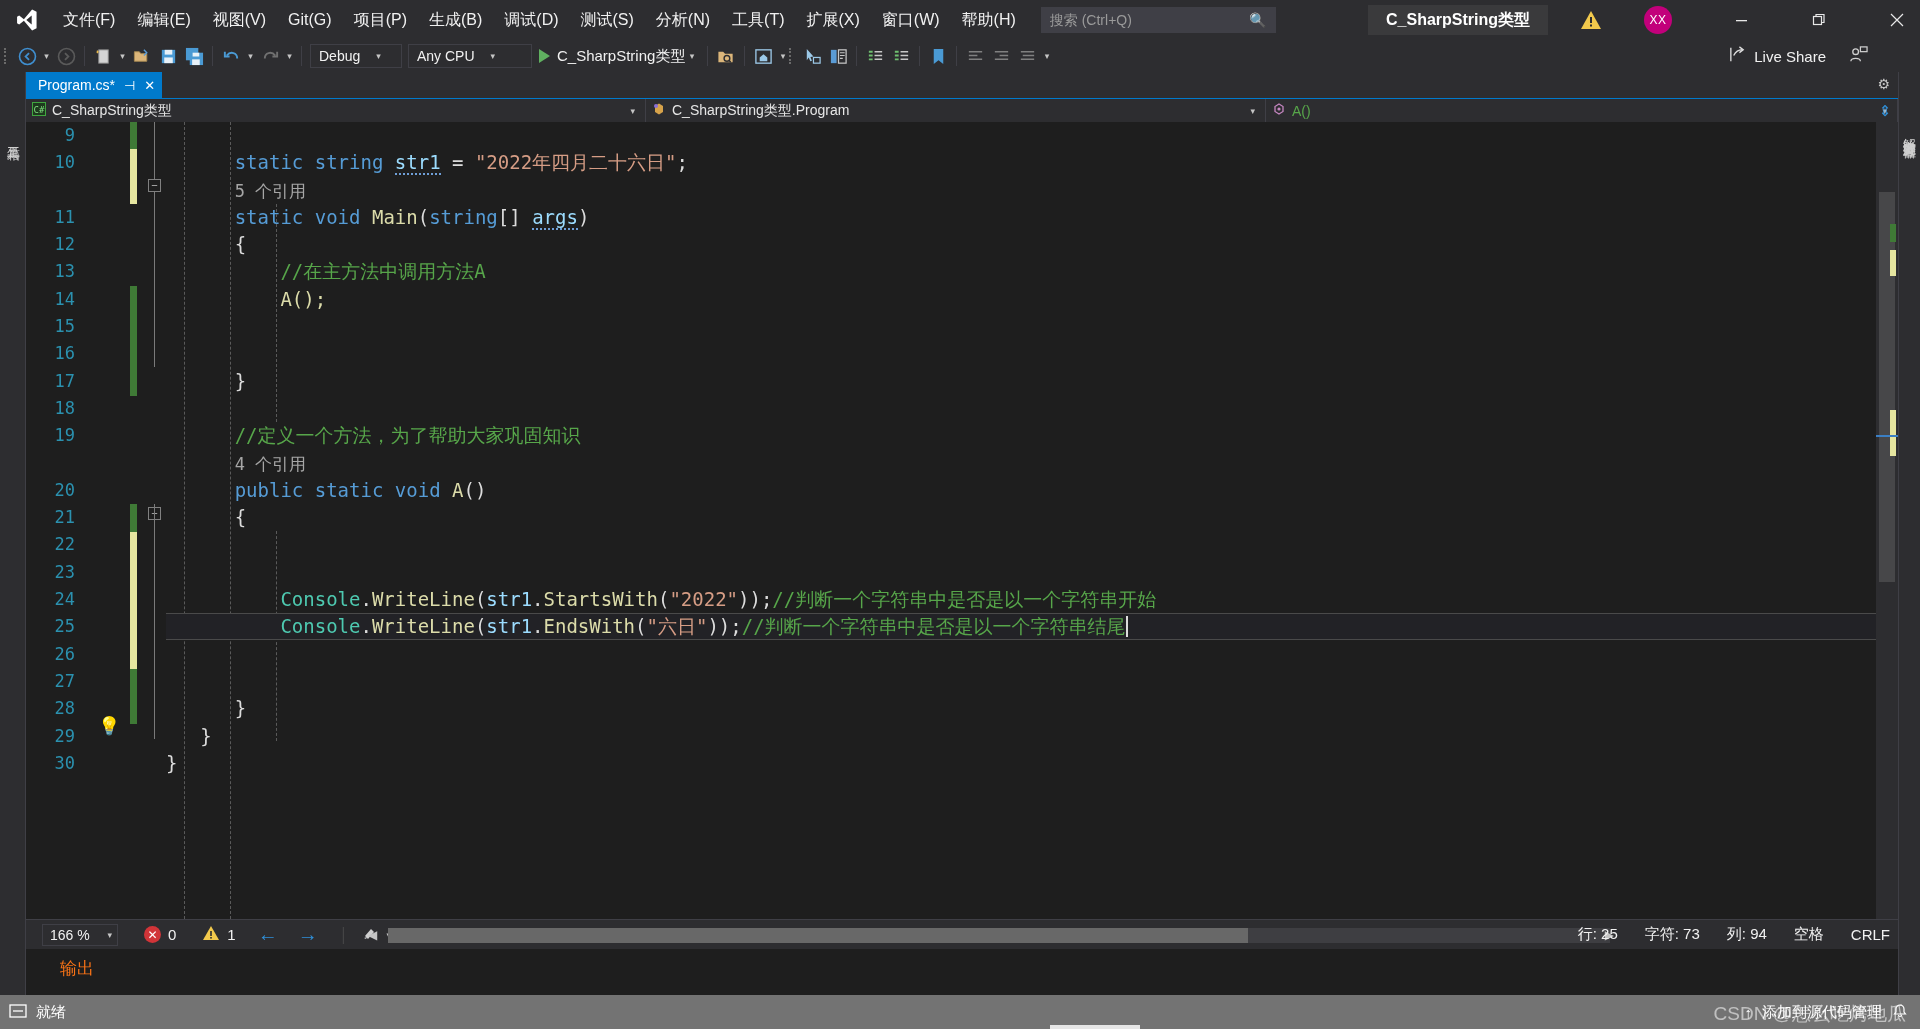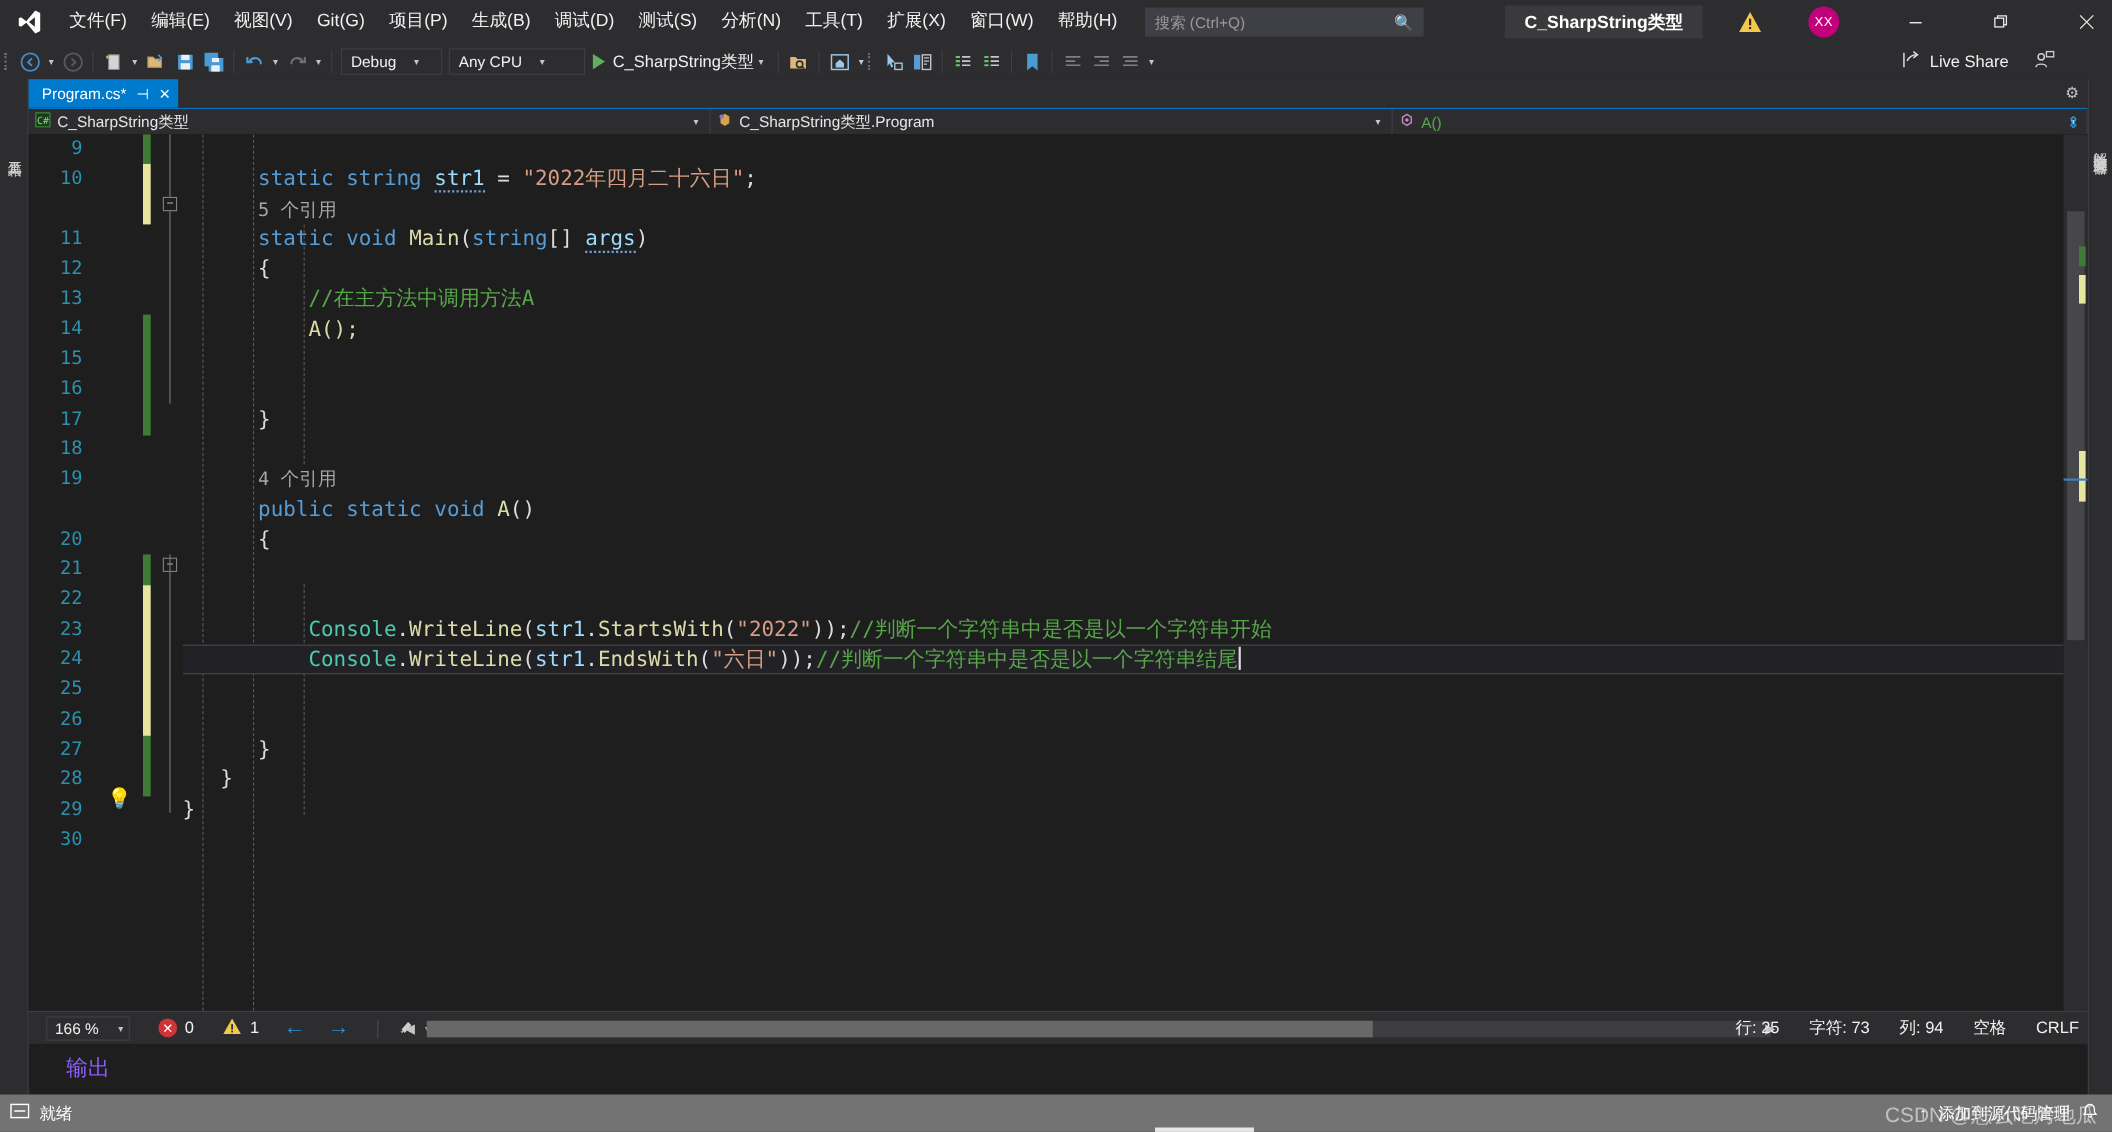--- a/index.html
+++ b/index.html
@@ -18,21 +18,21 @@
     flex:0 0 40px; position:relative;
   }
   .vs-logo { width:52px; height:40px; display:flex; align-items:center; justify-content:center; }
   .vs-logo svg { width:26px; height:26px; }
   .menu { display:flex; align-items:center; height:40px; }
   .menu-item {
     padding:0 11px; height:40px; line-height:40px; font-size:16px; color:#f1f1f1;
     white-space:nowrap; cursor:default;
   }
   .search-box {
-    margin-left:14px; width:253px; height:26px; background:#3f3f46; border:1px solid #3f3f46;
+    margin-left:14px; width:235px; height:26px; background:#3f3f46; border:1px solid #3f3f46;
     display:flex; align-items:center; padding:0 8px; position:relative;
   }
   .search-box input {
     background:transparent; border:0; outline:0; color:#cccccc; font-size:14px;
     font-family:"Liberation Sans", sans-serif; width:100%;
   }
   .search-box input::placeholder { color:#9a9a9a; }
   .search-ico { font-size:14px; color:#cfcfcf; margin-left:4px; }
   .title-center {
     position:absolute; left:1368px; top:5px; height:30px; padding:0 18px;
@@ -173,21 +173,21 @@
   .circ-x {
     width:17px;height:17px;border-radius:50%;background:#d13438;color:#fff;font-size:12px;
     display:flex;align-items:center;justify-content:center;
   }
   .navarrow { color:#2f8fd8; font-size:20px; margin-left:22px; }
   .hscroll-track { position:absolute; left:362px; right:288px; height:15px; background:#3e3e42; top:8px; }
   .hscroll-thumb { position:absolute; left:0; top:0; height:15px; width:860px; background:#686868; }
   .pos-grp { position:absolute; right:8px; display:flex; align-items:center; gap:27px; font-size:15px; }
 
   
-  .output-pane { height:46px; flex:0 0 46px; background:#1e1e1e; padding:8px 0 0 34px; font-size:20px; color:#8b5cf6; }
+  .output-pane { height:46px; flex:0 0 46px; background:#1e1e1e; padding:8px 0 0 34px; font-size:17px; color:#f97316; }
 
   
   .statusbar {
     height:34px; flex:0 0 34px; background:#737373; display:flex; align-items:center;
     color:#ffffff; font-size:15px; position:relative;
   }
   .sb-left { display:flex; align-items:center; gap:9px; padding-left:9px; }
   .sb-right { position:absolute; right:12px; display:flex; align-items:center; gap:10px; }
   .watermark {
     position:absolute; right:14px; bottom:2px; font-size:19px; color:#ffffff; opacity:.55;
@@ -544,20 +544,21 @@
 
           <div class="code-line"><span>      </span><span class="k">static</span> <span class="k">void</span> <span class="m">Main</span><span class="p">(</span><span class="k">string</span><span class="p">[] </span><span class="v sq">args</span><span class="p">)</span></div>
 
           <div class="code-line">      {</div>
           <div class="code-line"><span>          </span><span class="c">//在主方法中调用方法A</span></div>
           <div class="code-line"><span>          </span><span class="m">A();</span></div>
           <div class="code-line">&nbsp;</div>
           <div class="code-line">&nbsp;</div>
           <div class="code-line">      }</div>
           <div class="code-line">&nbsp;</div>
+          <div class="code-line"><span>      </span><span class="c">//定义一个方法，为了帮助大家巩固知识</span></div>
 
           <div class="code-line"><span>      </span><span class="ref">4 个引用</span></div>
 
           <div class="code-line"><span>      </span><span class="k">public</span> <span class="k">static</span> <span class="k">void</span> <span class="m">A</span><span class="p">()</span></div>
 
           <div class="code-line">      {</div>
           <div class="code-line">&nbsp;</div>
           <div class="code-line">&nbsp;</div>
 
           <div class="code-line"><span>          </span><span class="t">Console</span><span class="p">.</span><span class="m">WriteLine</span><span class="p">(</span><span class="v">str1</span><span class="p">.</span><span class="m">StartsWith</span><span class="p">(</span><span class="s">"2022"</span><span class="p">));</span><span class="c">//判断一个字符串中是否是以一个字符串开始</span></div>

